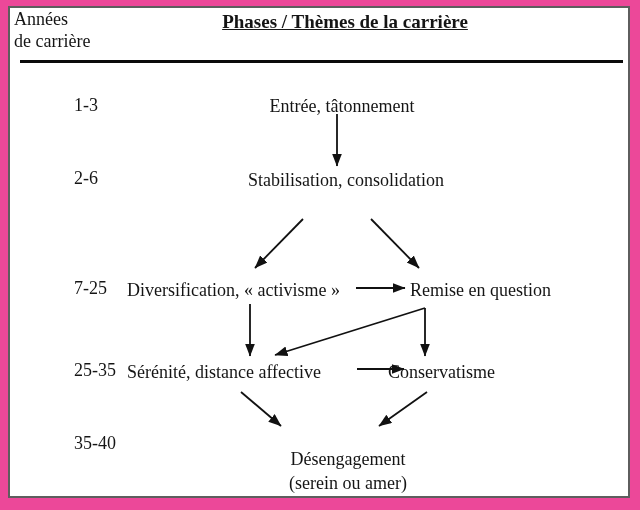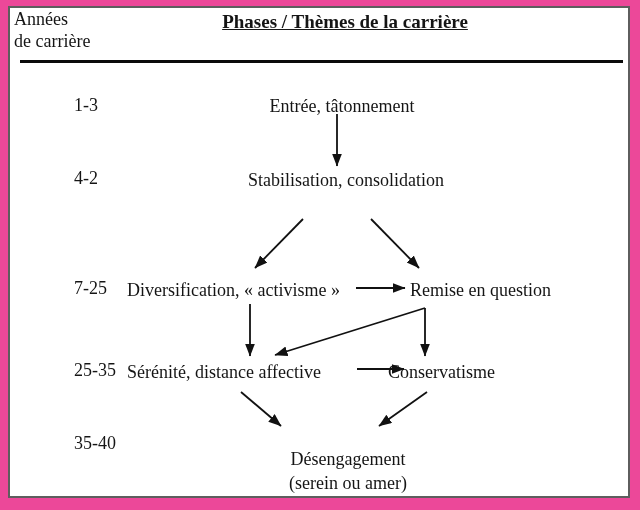--- a/index.html
+++ b/index.html
@@ -80,21 +80,21 @@
   <div class="abs txt years-header">
     <div>Années</div>
     <div>de carrière</div>
   </div>
   <div class="abs txt diagram-title">Phases / Thèmes de la carrière</div>
   <div class="abs header-rule"></div>
 
   <div class="abs txt years-label" style="top:94px">1-3</div>
   <div class="abs txt" style="left:242px; top:95px; width:200px; text-align:center;">Entrée, tâtonnement</div>
 
-  <div class="abs txt years-label" style="top:167px">4-2</div>
+  <div class="abs txt years-label" style="top:167px">2-6</div>
   <div class="abs txt center2" style="left:216px; top:168px; width:260px;">
     <div>Stabilisation, consolidation</div>
   </div>
 
   <div class="abs txt years-label" style="top:277px">7-25</div>
   <div class="abs txt" style="left:127px; top:279px;">Diversification, « activisme »</div>
   <div class="abs txt" style="left:410px; top:279px;">Remise en question</div>
 
   <div class="abs txt years-label" style="top:359px">25-35</div>
   <div class="abs txt" style="left:127px; top:361px;text-align:right;">Sérénité, distance affective</div>

